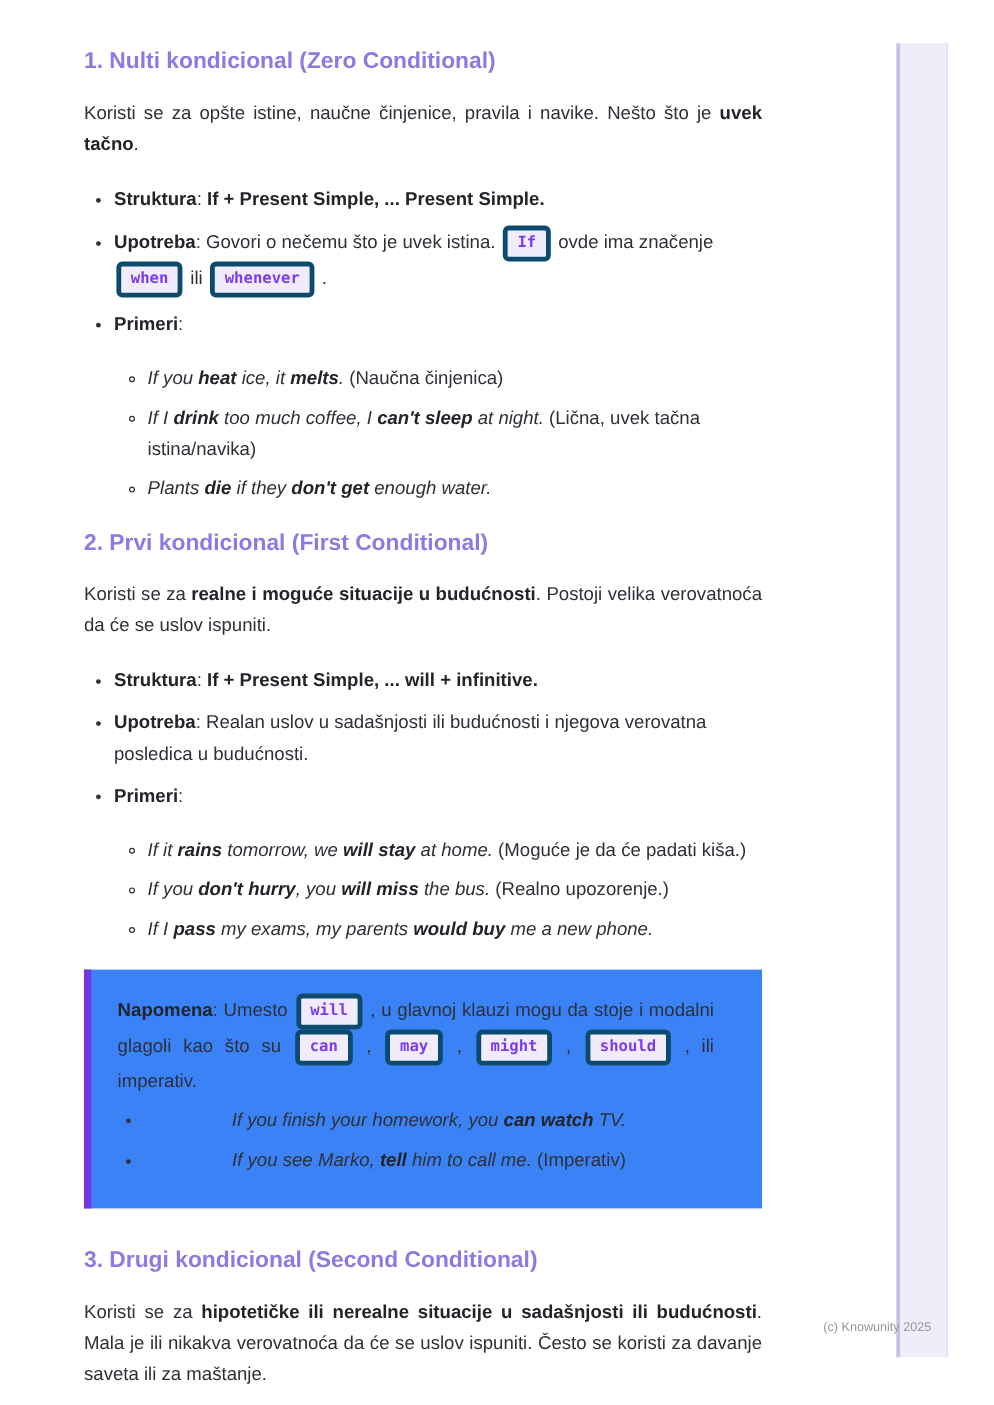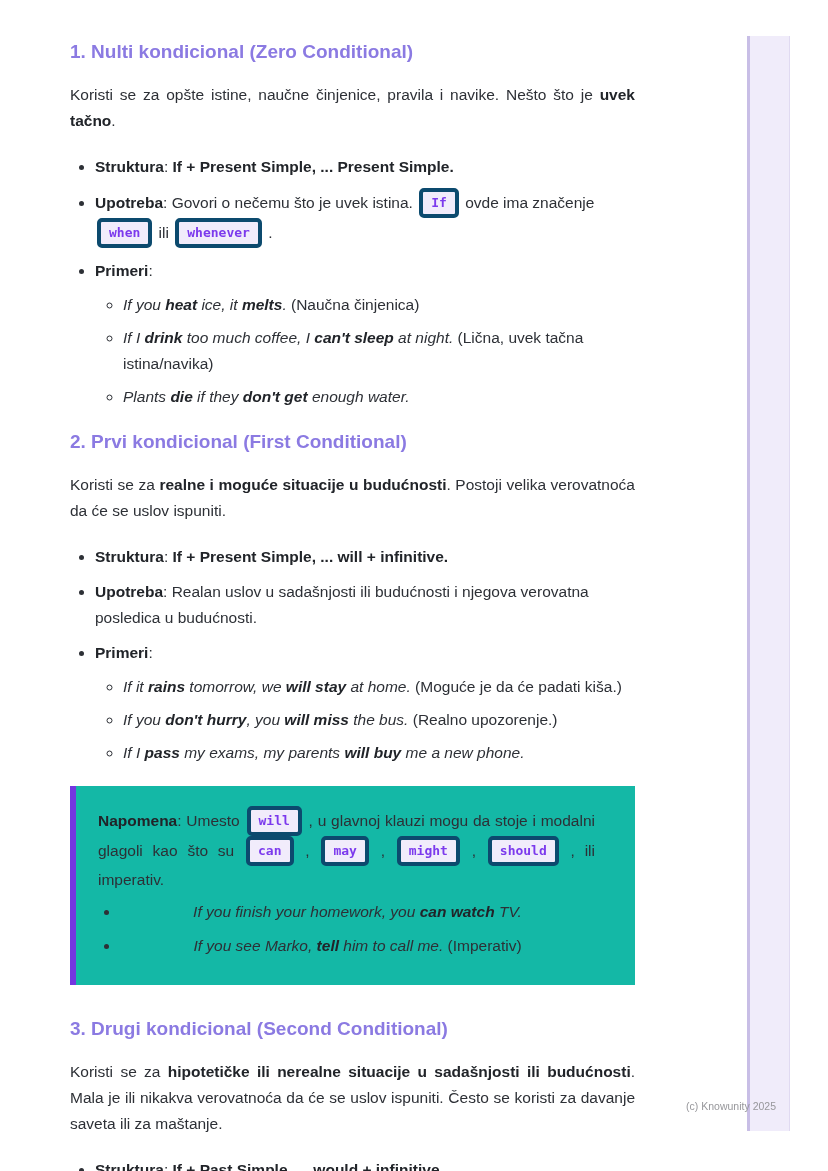--- a/index.html
+++ b/index.html
@@ -46,21 +46,21 @@
 
   ul.main-list {
     margin: 0 0 20px 0;
     padding-left: 25px;
     list-style: disc;
   }
   ul.main-list > li { margin-bottom: 9px; }
   ul.main-list > li:last-child { margin-bottom: 0; }
 
   ul.sub-list {
-    margin: 8px 0 0 0;
+    margin: 19px 0 0 0;
     padding-left: 28px;
     list-style: circle;
   }
   ul.sub-list > li { margin-bottom: 7px; }
   ul.sub-list > li:last-child { margin-bottom: 0; }
 
   .b { font-weight: 700; color: #212429; }
   .i { font-style: italic; }
 
   .code {
@@ -75,21 +75,21 @@
     border-radius: 5px;
     padding: 2px 8px;
     margin: 0 2px;
     position: relative;
     top: -1px;
   }
 
   .note-box {
     margin: 6px 0 32px 0;
     padding: 21px 40px 26px 22px;
-    background: #14b8a6;
+    background: #3b82f6;
     border-left: 6px solid #7436e0;
   }
   .note-box p.note-text { margin: 0 0 6px 0; text-align: justify; }
   .note-box ul.note-list {
     margin: 6px 0 0 0;
     padding-left: 22px;
     list-style: disc;
     text-align: center;
   }
   .note-box ul.note-list > li { margin-bottom: 8px; }
@@ -130,21 +130,21 @@
     <h2 class="sec-heading">2. Prvi kondicional (First Conditional)</h2>
     <p class="para"><span>Koristi se za </span><span class="b">realne i moguće situacije u budućnosti</span><span>. Postoji velika verovatnoća da će se uslov ispuniti.</span></p>
     <ul class="main-list">
       <li><span class="b">Struktura</span><span>: </span><span class="b">If + Present Simple, ... will + infinitive.</span></li>
       <li><span class="b">Upotreba</span><span>: Realan uslov u sadašnjosti ili budućnosti i njegova verovatna posledica u budućnosti.</span></li>
       <li>
         <span><span class="b">Primeri</span><span>:</span></span>
         <ul class="sub-list">
           <li><span class="i">If it </span><span class="b i">rains</span><span class="i"> tomorrow, we </span><span class="b i">will stay</span><span class="i"> at home. </span><span>(Moguće je da će padati kiša.)</span></li>
           <li><span class="i">If you </span><span class="b i">don't hurry</span><span class="i">, you </span><span class="b i">will miss</span><span class="i"> the bus. </span><span>(Realno upozorenje.)</span></li>
-          <li><span class="i">If I </span><span class="b i">pass</span><span class="i"> my exams, my parents </span><span class="b i">will buy</span><span class="i"> me a new phone.</span></li>
+          <li><span class="i">If I </span><span class="b i">pass</span><span class="i"> my exams, my parents </span><span class="b i">would buy</span><span class="i"> me a new phone.</span></li>
         </ul>
       </li>
     </ul>
 
     <div class="note-box">
       <p class="note-text"><span class="b">Napomena</span><span>: Umesto </span><span class="code">will</span><span> , u glavnoj klauzi mogu da stoje i modalni glagoli kao što su </span><span class="code">can</span><span> , </span><span class="code">may</span><span> , </span><span class="code">might</span><span> , </span><span class="code">should</span><span> , ili imperativ.</span></p>
       <ul class="note-list">
         <li><span class="i">If you finish your homework, you </span><span class="b i">can watch</span><span class="i"> TV.</span></li>
         <li><span class="i">If you see Marko, </span><span class="b i">tell</span><span class="i"> him to call me. </span><span>(Imperativ)</span></li>
       </ul>

